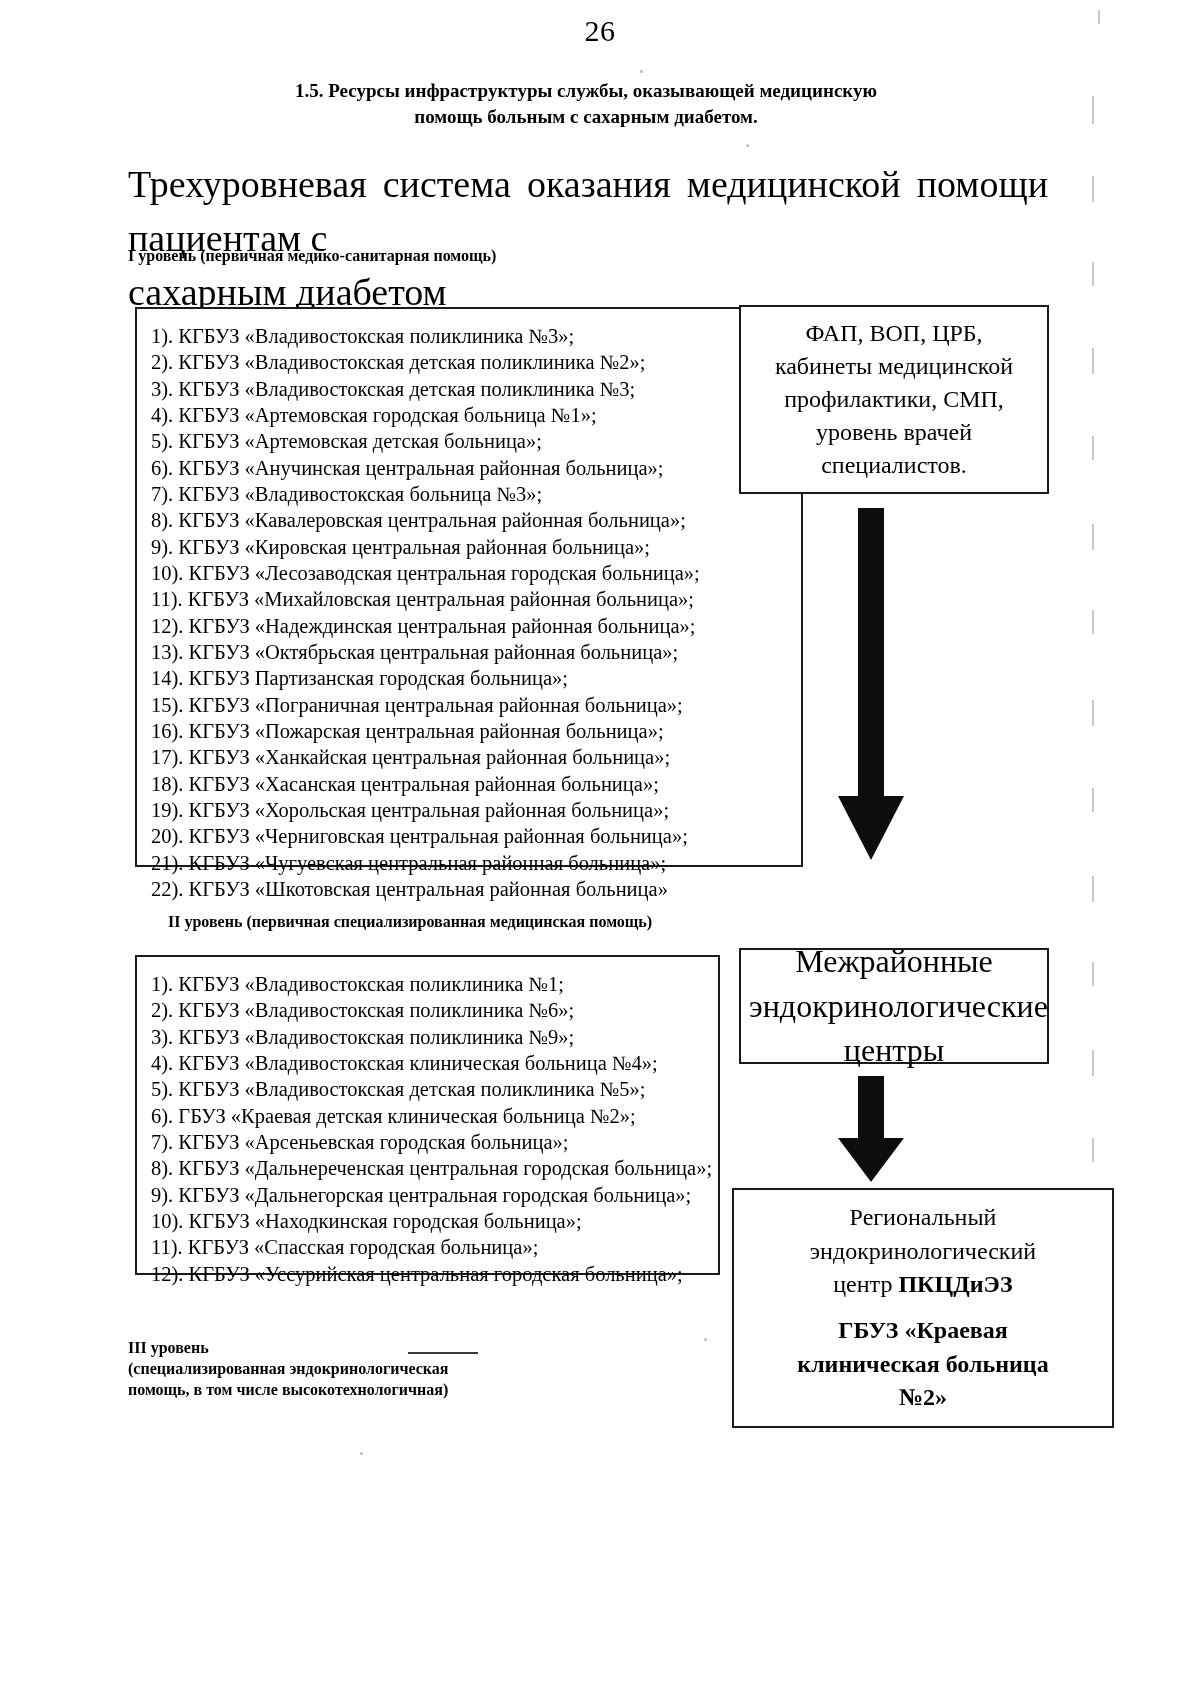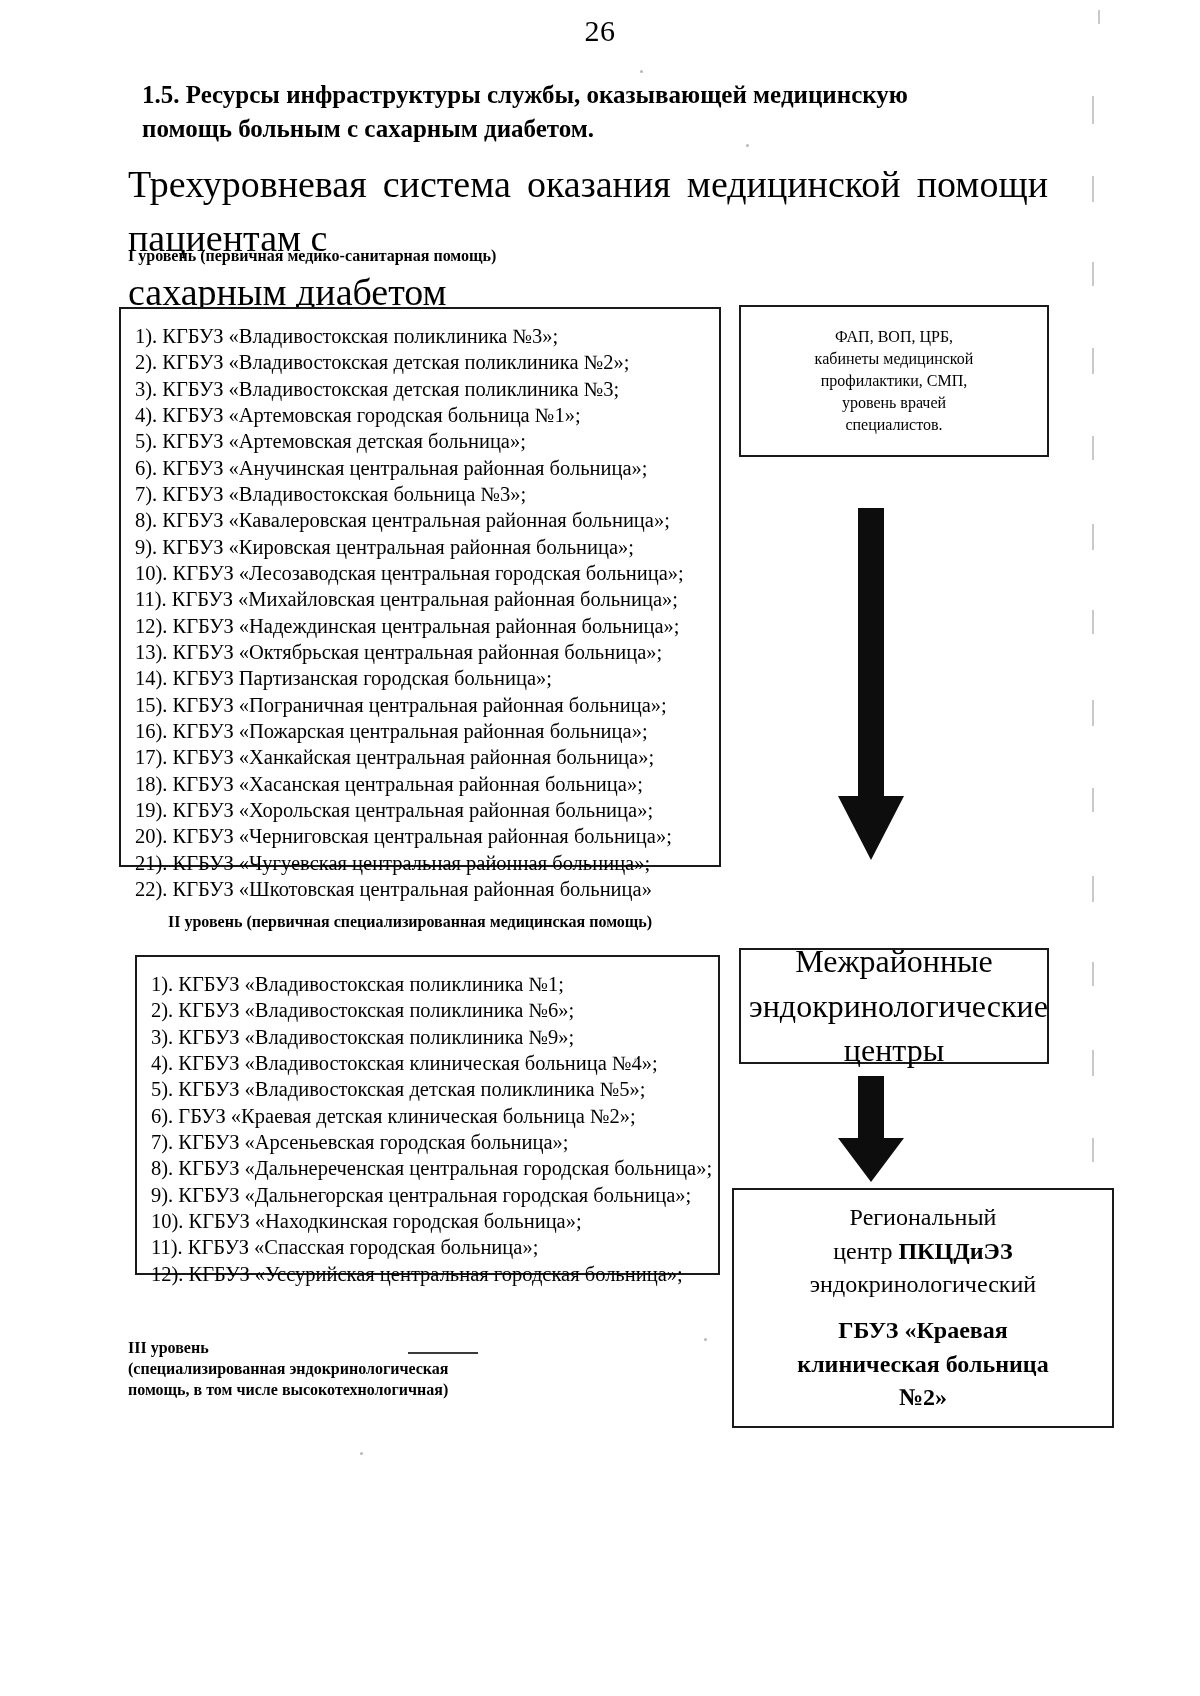--- a/index.html
+++ b/index.html
@@ -29,24 +29,25 @@
     width: 1200px;
     text-align: center;
     font-size: 30px;
     letter-spacing: 0.5px;
   }
 
   
   .section-title {
     position: absolute;
     top: 78px;
-    left: 142px;
+    left: 136px;
     width: 900px;
+    text-align: center;
     font-weight: bold;
-    font-size: 25px;
+    font-size: 19px;
     line-height: 1.35;
   }
 
   
   .intro {
     position: absolute;
     top: 158px;
     left: 128px;
     width: 920px;
     font-size: 38px;
@@ -69,22 +70,22 @@
 
   
   .list-box {
     position: absolute;
     border: 2px solid #1a1a1a;
     background: #ffffff;
     box-sizing: border-box;
   }
   #level1-box {
     top: 307px;
-    left: 119px;
-    width: 602px;
+    left: 135px;
+    width: 668px;
     height: 560px;
     padding: 14px 10px 10px 14px;
   }
   #level2-box {
     top: 955px;
     left: 135px;
     width: 585px;
     height: 320px;
     padding: 14px 10px 10px 14px;
   }
@@ -107,22 +108,22 @@
     box-sizing: border-box;
     text-align: center;
     display: flex;
     flex-direction: column;
     justify-content: center;
   }
   #box-level1-label {
     top: 305px;
     left: 739px;
     width: 310px;
-    height: 152px;
-    font-size: 16px;
+    height: 189px;
+    font-size: 24px;
     line-height: 1.38;
     padding: 4px 8px;
     align-items: center;
   }
   #box-level2-label {
     top: 948px;
     left: 739px;
     width: 310px;
     height: 116px;
     font-size: 32px;
@@ -266,24 +267,24 @@
 
   <div class="level-heading" id="level3-heading">
     <div>III уровень</div>
     <div>(специализированная эндокринологическая</div>
     <div>помощь, в том числе высокотехнологичная)</div>
   </div>
   <div id="level3-rule"></div>
 
   <div class="label-box" id="box-level3-label">
     <div>Региональный</div>
+    <div>эндокринологический</div>
     <div>
       <span>центр </span><span class="bold-line">ПКЦДиЭЗ</span>
     </div>
-    <div>эндокринологический</div>
     <span class="gap"></span>
     <div class="bold-line">ГБУЗ «Краевая</div>
     <div class="bold-line">клиническая больница</div>
     <div class="bold-line">№2»</div>
   </div>
 
   <div class="margin-mark" style="top:10px; left:1098px; height:14px;"></div>
   <div class="margin-mark" style="top:96px; left:1092px; height:28px;"></div>
   <div class="margin-mark" style="top:176px; left:1092px; height:26px;"></div>
   <div class="margin-mark" style="top:262px; left:1092px; height:24px;"></div>

